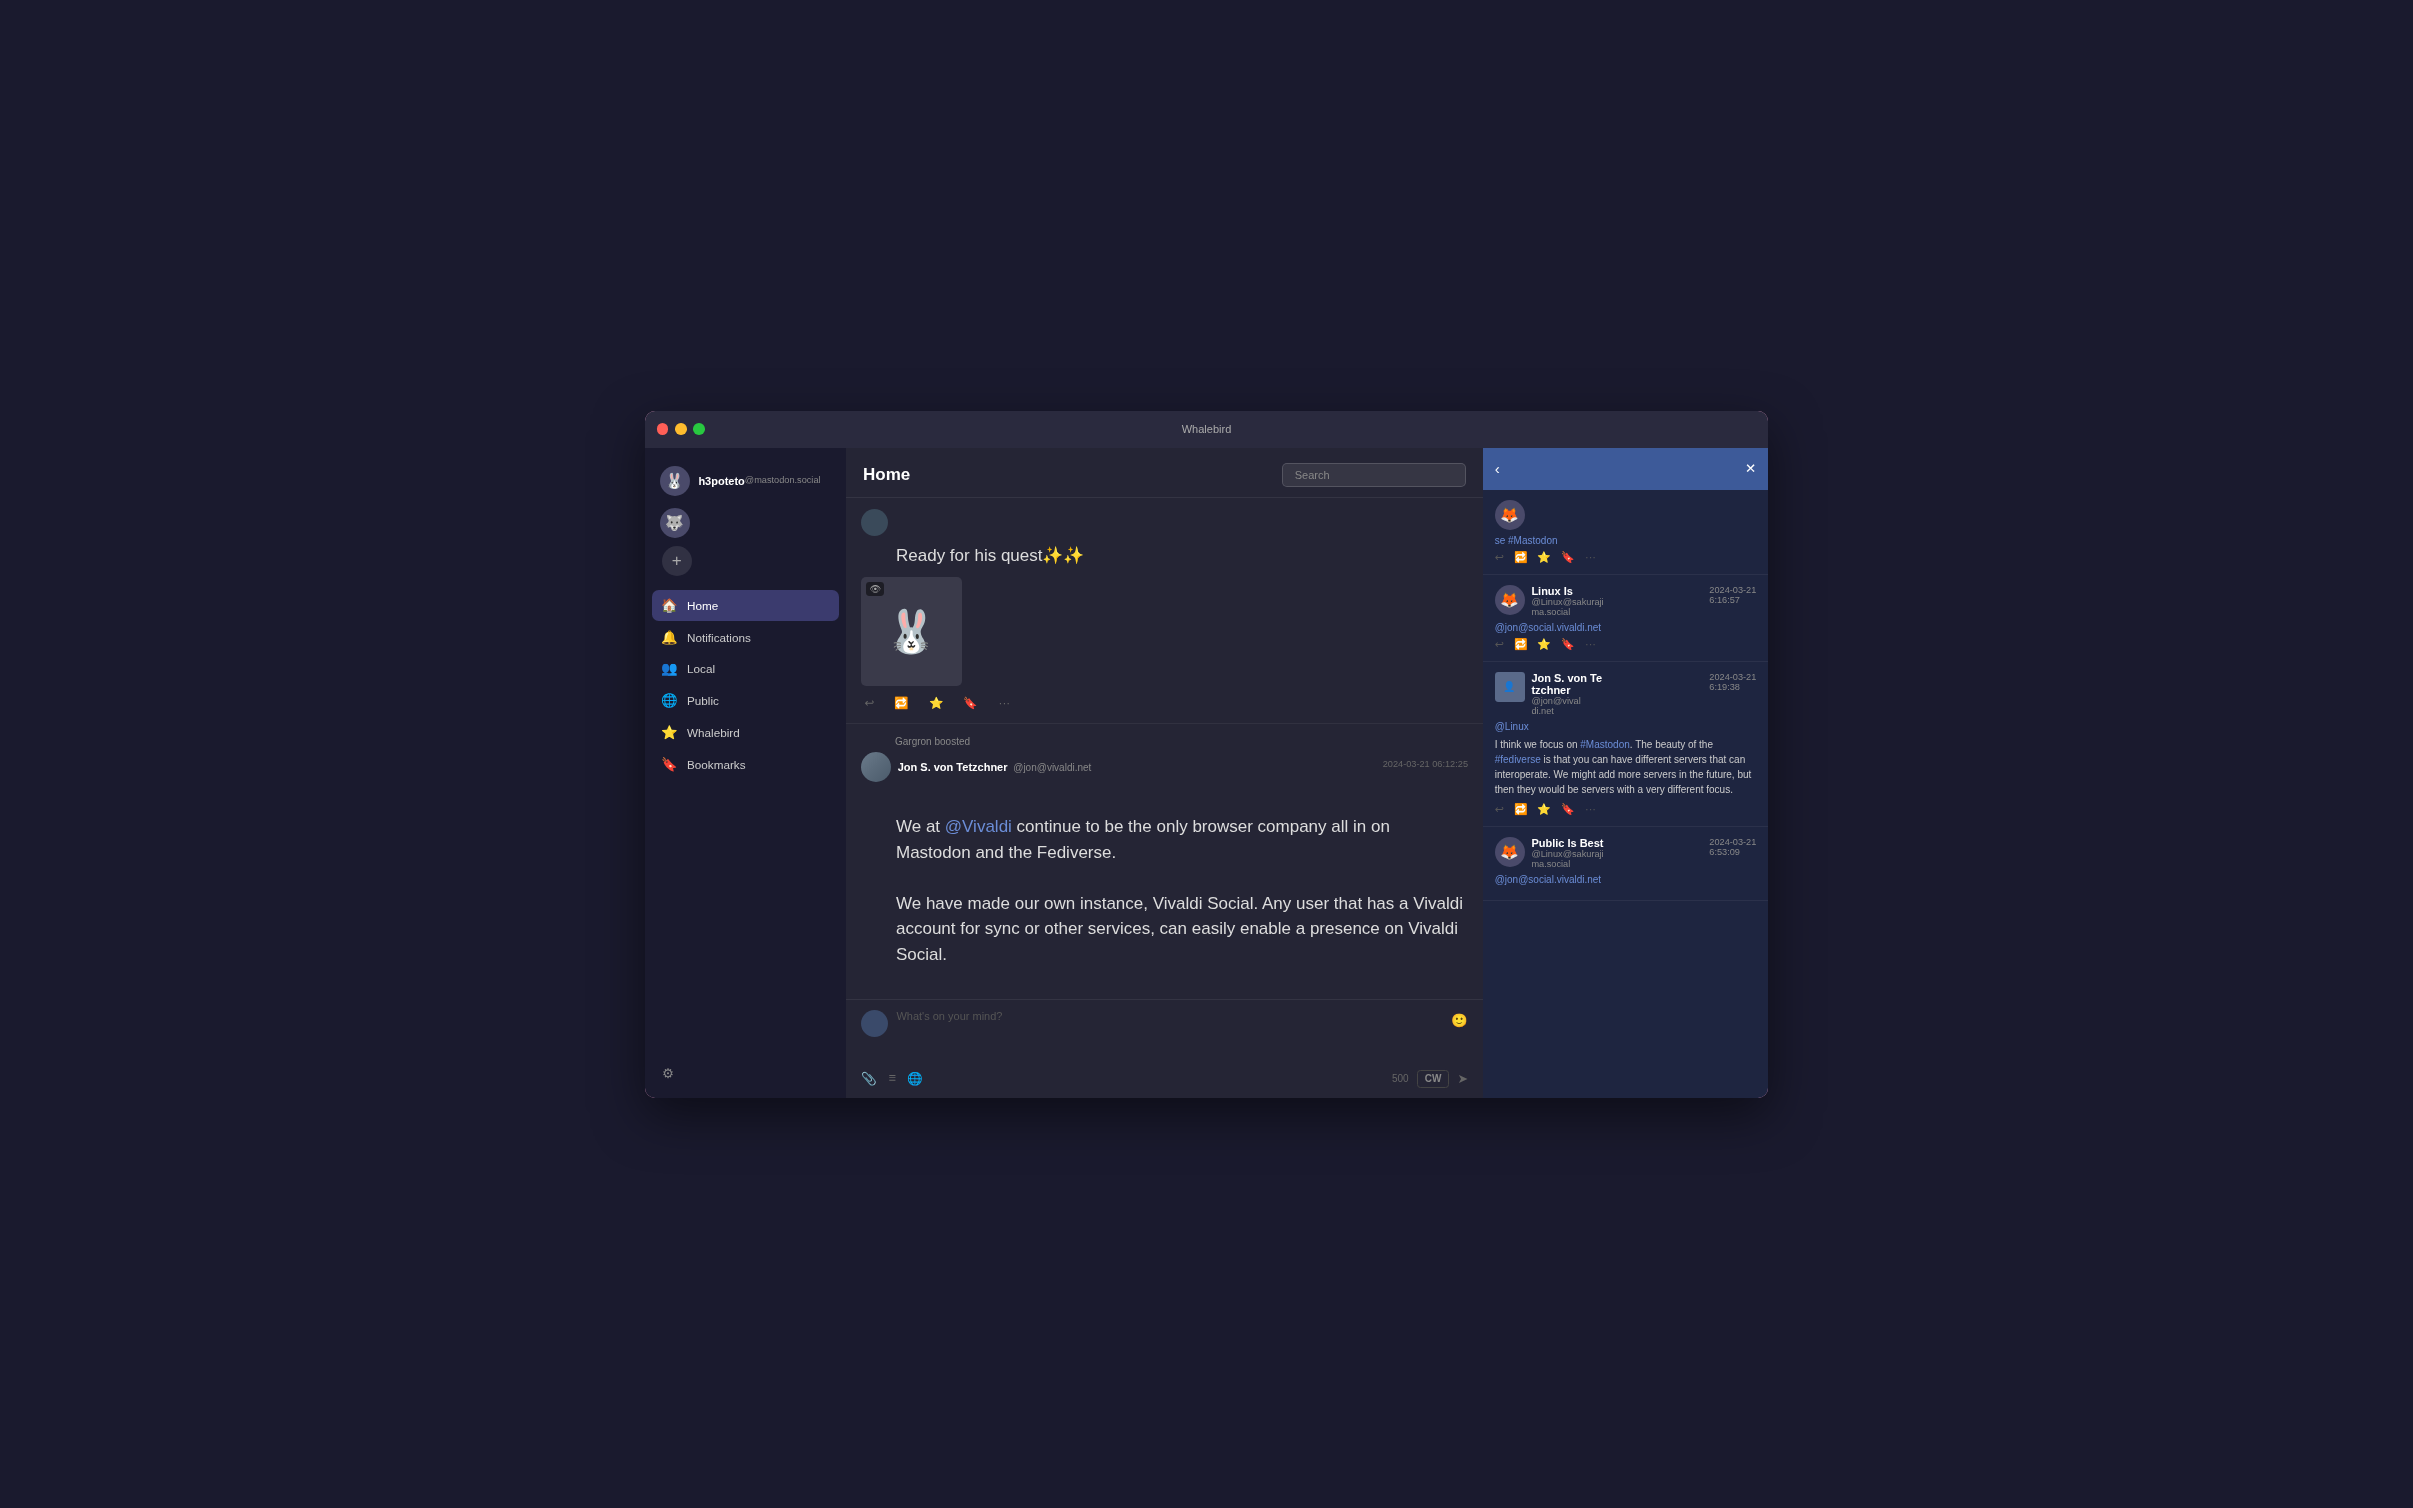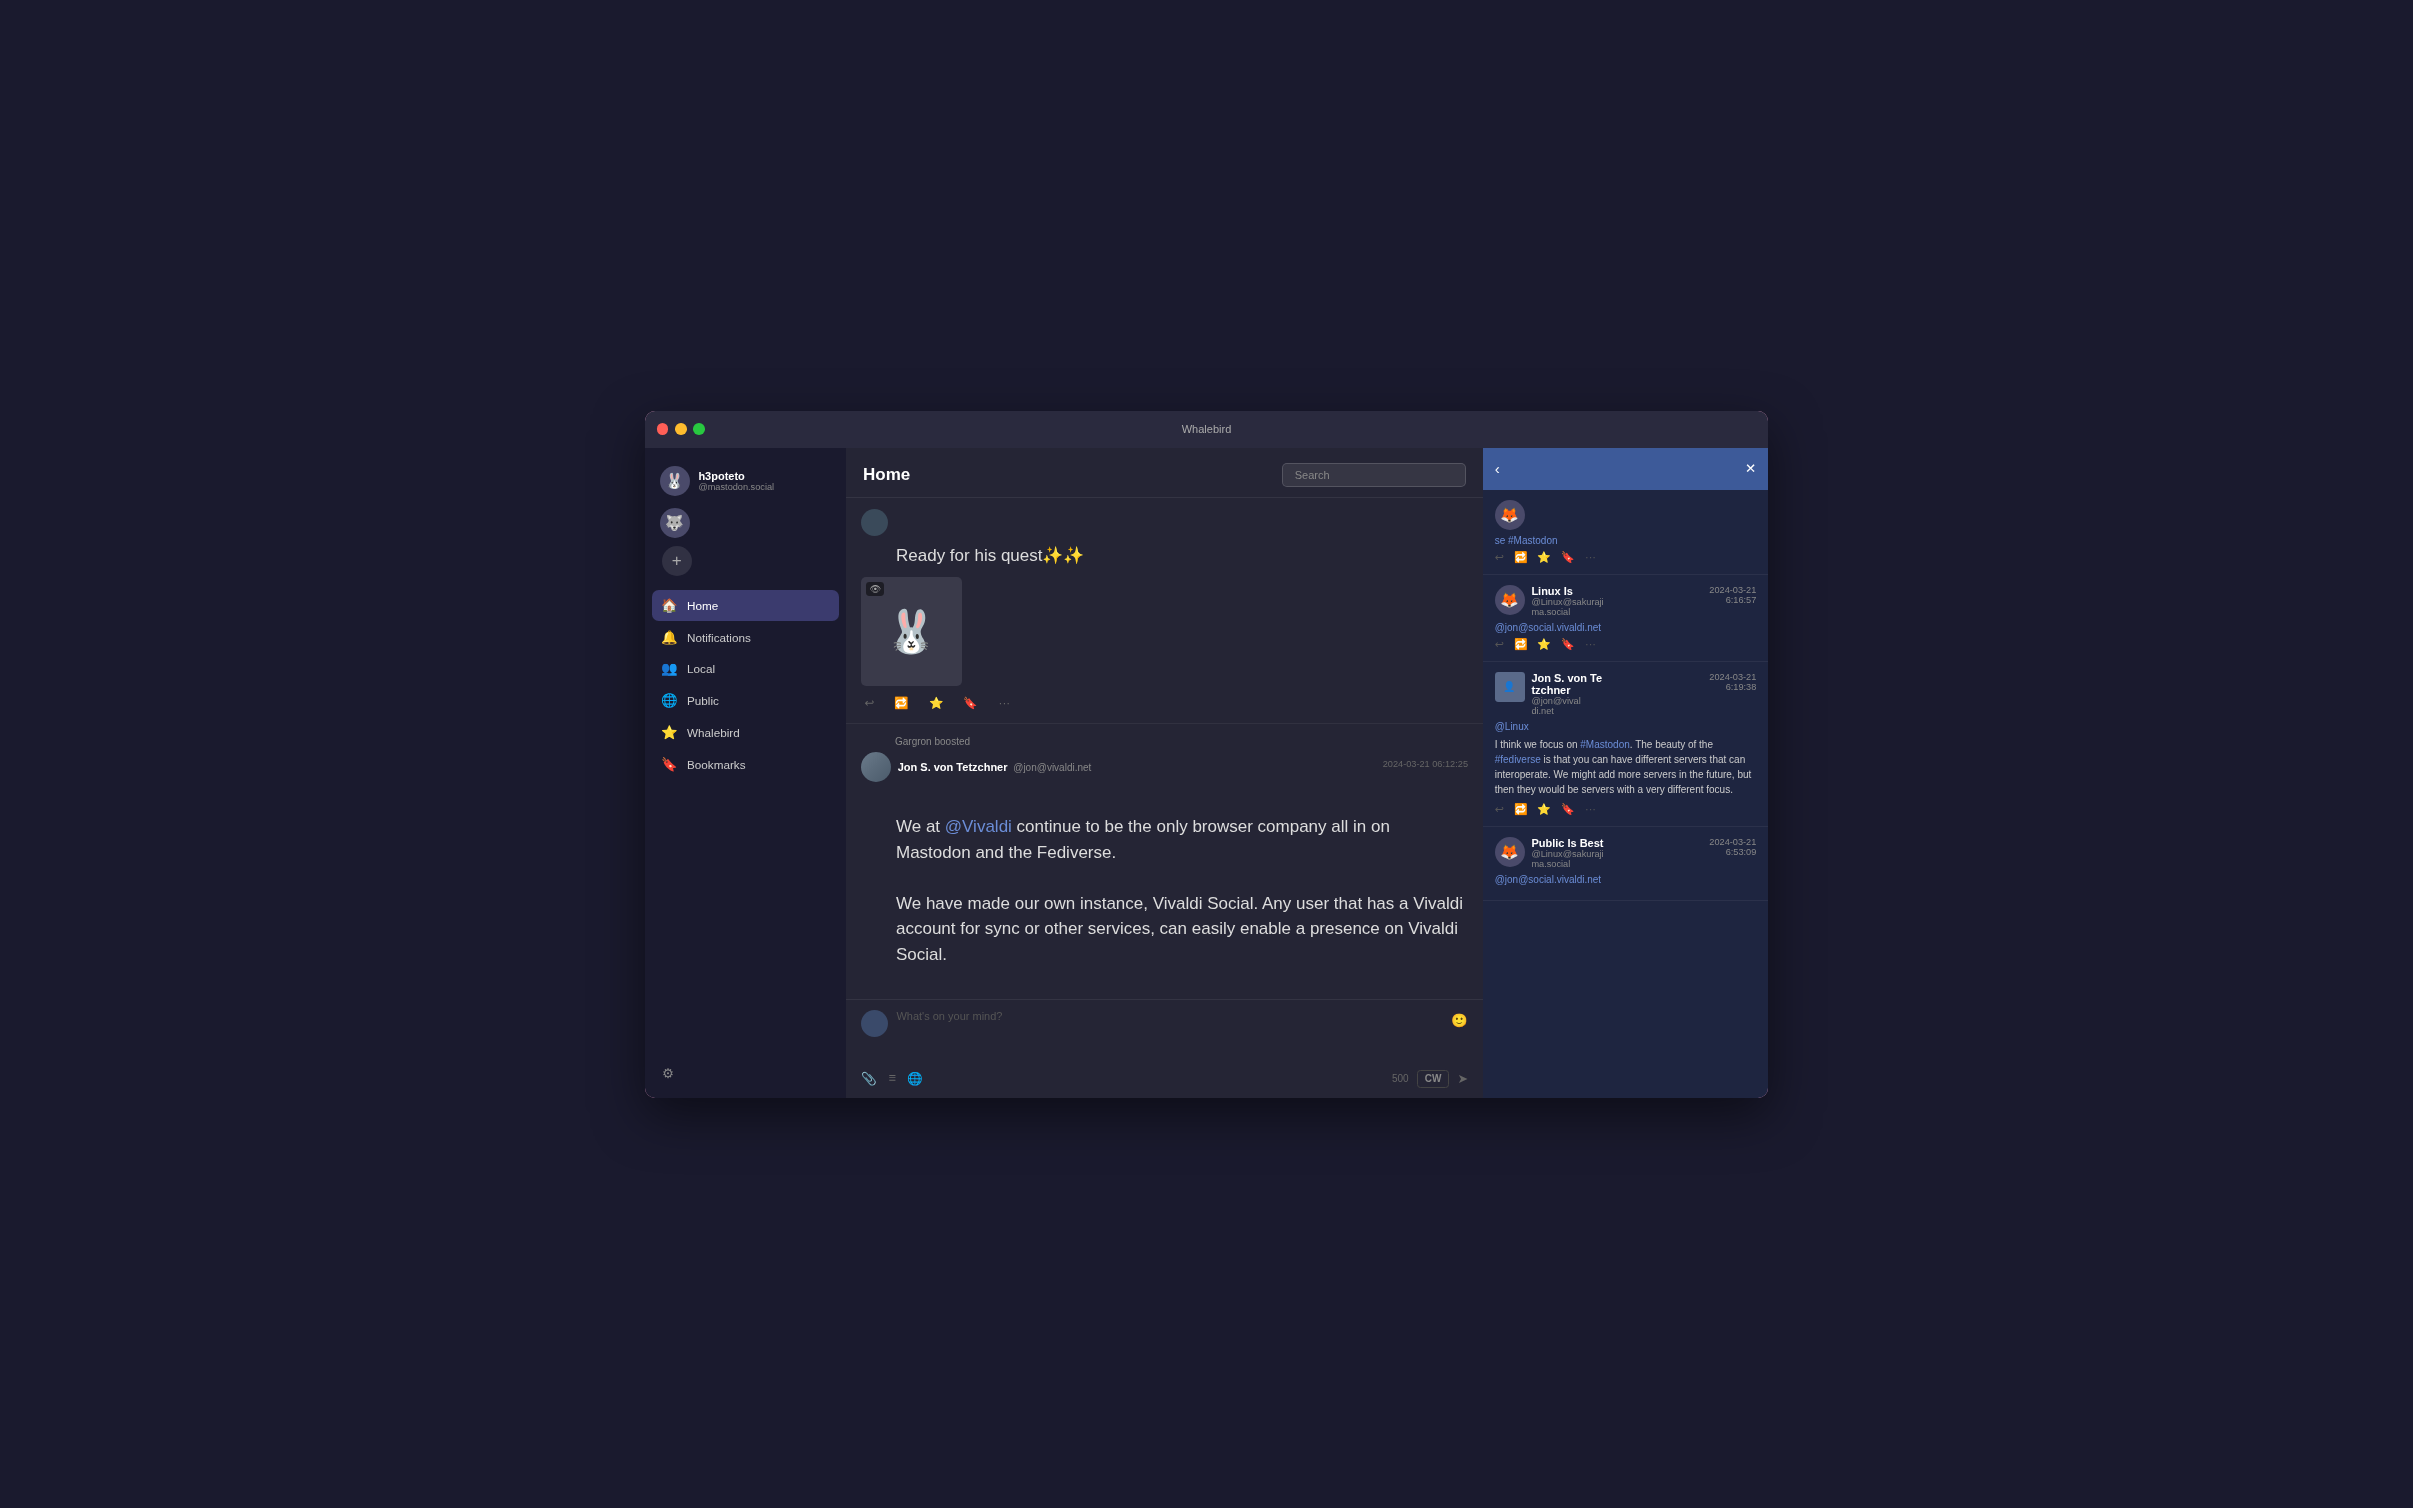--- a/index.html
+++ b/index.html
@@ -86,21 +86,21 @@
       background: #4a4a6a;
       flex-shrink: 0;
       overflow: hidden;
       display: flex;
       align-items: center;
       justify-content: center;
       font-size: 15px;
     }
     .user-info {
       display: flex;
-      flex-direction: column;
+      flex-direction: row;
     }
     .user-name {
       color: #fff;
       font-size: 11px;
       font-weight: 600;
     }
     .user-handle {
       color: #888;
       font-size: 9.2px;
     }
@@ -366,21 +366,21 @@
       background: #4a4a6a;
       flex-shrink: 0;
       font-size: 15px;
       display: flex;
       align-items: center;
       justify-content: center;
     }
     .tp-meta { flex: 1; }
     .tp-name { color: #fff; font-size: 11px; font-weight: 600; }
     .tp-handle { color: #888; font-size: 9.2px; }
-    .tp-time-block { text-align: right; }
+    .tp-time-block { text-align: left; }
     .tp-date { color: #888; font-size: 9.2px; }
     .tp-time { color: #888; font-size: 9.2px; }
     .tp-mention { color: #6b8dd6; font-size: 10px; margin-bottom: 5px; }
     .tp-body { color: #ccc; font-size: 10px; line-height: 1.5; margin-bottom: 6.7px; }
     .tp-link { color: #6b8dd6; text-decoration: none; }
     .tp-actions {
       display: flex;
       gap: 10px;
     }
     .tp-action { color: #555; font-size: 11px; cursor: pointer; }

